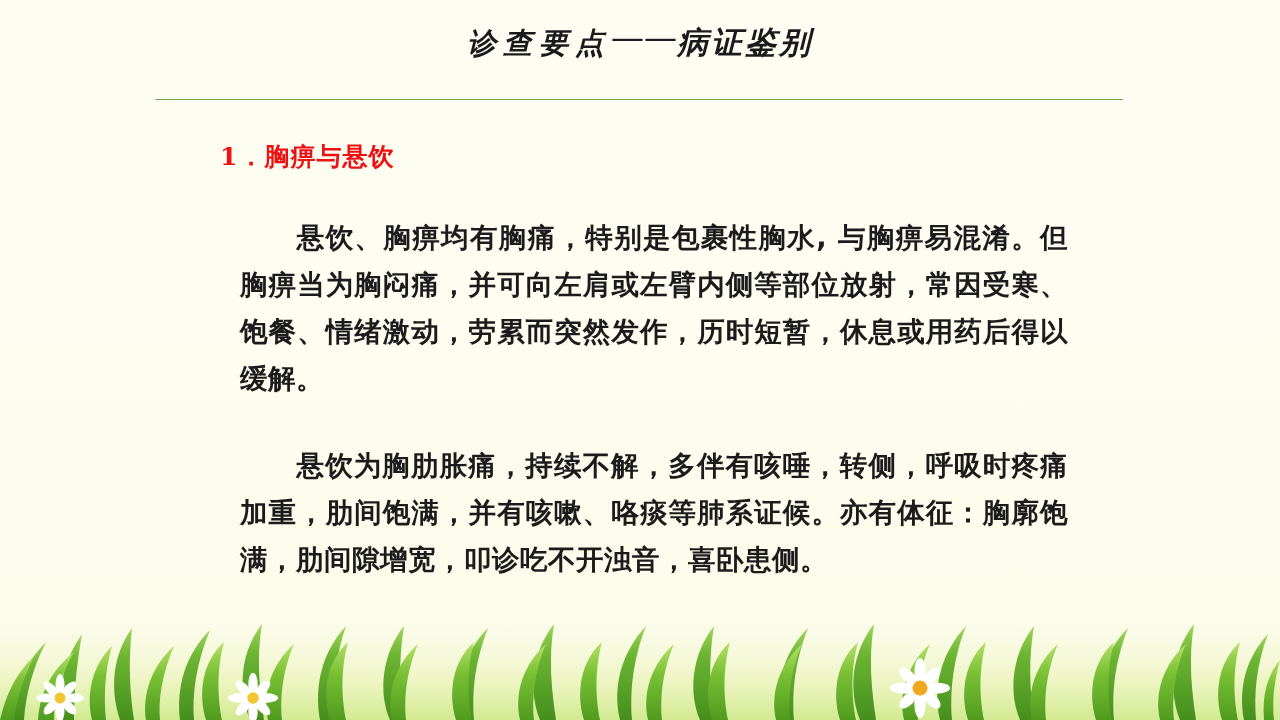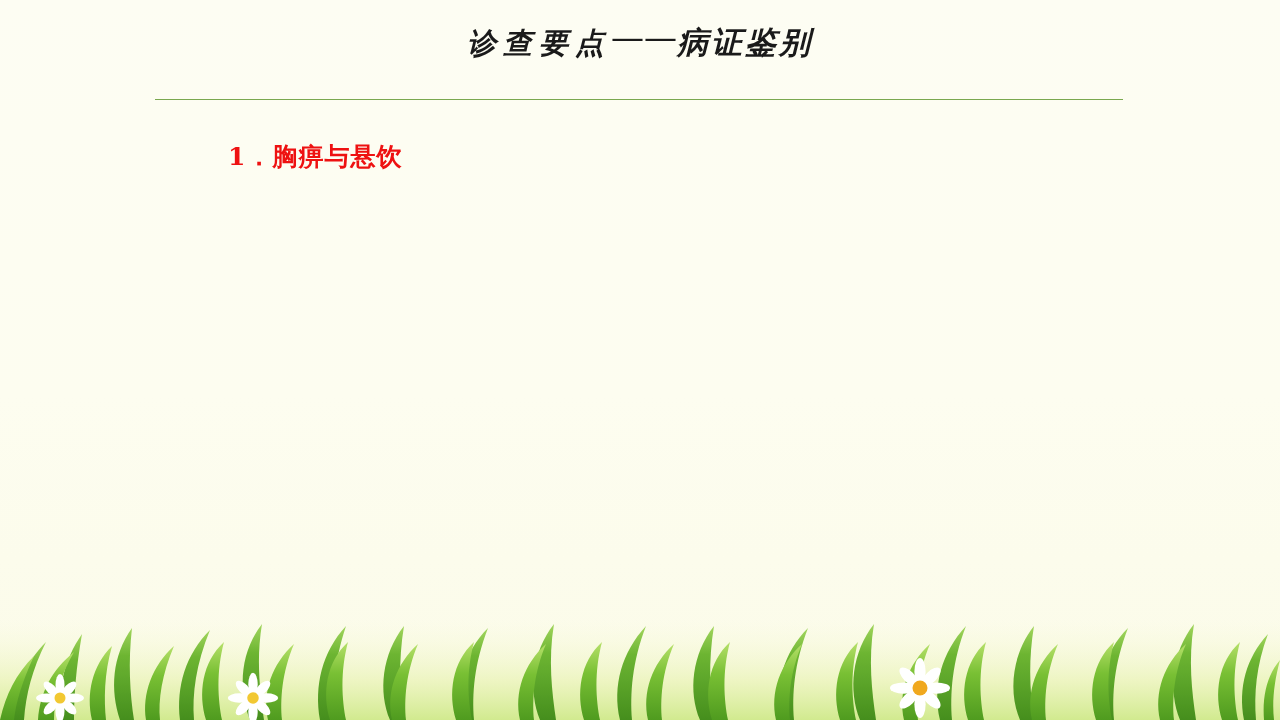--- a/index.html
+++ b/index.html
@@ -59,21 +59,21 @@
     left: 155px;
     top: 99px;
     width: 968px;
     height: 0;
     border-top: 1.5px solid #7aa84f;
   }
 
   
   .heading {
     position: absolute;
-    left: 228px;
+    left: 220px;
     top: 140px;
     font-family: "DejaVu Sans", sans-serif;
     font-weight: bold;
     font-size: 25px;
     color: #ee1111;
     letter-spacing: 1px;
   }
   .heading .num {
     font-family: "DejaVu Serif", serif;
   }
@@ -114,21 +114,23 @@
   <div class="title-row">
     <span class="title-main">诊查要点</span><span class="title-dash">——</span><span class="title-sub">病证鉴别</span>
   </div>
 
   <div class="title-rule"></div>
 
   <div class="heading">
     <span class="num">1．</span><span>胸痹与悬饮</span>
   </div>
 
-
+  <div class="para" id="para-1"><span class="indent"></span><span>悬饮、胸痹均有胸痛，特别是包裹性胸水, 与胸痹易混淆。但胸痹当为胸闷痛，并可向左肩或左臂内侧等部位放射，常因受寒、饱餐、情绪激动，劳累而突然发作，历时短暂，休息或用药后得以缓解。</span></div>
+
+  <div class="para" id="para-2"><span class="indent"></span><span>悬饮为胸肋胀痛，持续不解，多伴有咳唾，转侧，呼吸时疼痛加重，肋间饱满，并有咳嗽、咯痰等肺系证候。亦有体征：胸廓饱满，肋间隙增宽，叩诊吃不开浊音，喜卧患侧。</span></div>
 
   <div class="footer">
     <svg width="1280" height="130" viewBox="0 0 1280 130" xmlns="http://www.w3.org/2000/svg">
       <defs>
         <linearGradient id="gglow" x1="0" y1="0" x2="0" y2="1">
           <stop offset="0%" stop-color="#f7f9dc" stop-opacity="0"></stop>
           <stop offset="60%" stop-color="#e9f3b6" stop-opacity="0.75"></stop>
           <stop offset="100%" stop-color="#cfe98a" stop-opacity="0.95"></stop>
         </linearGradient>
         <linearGradient id="gblade" x1="0" y1="1" x2="0" y2="0">

